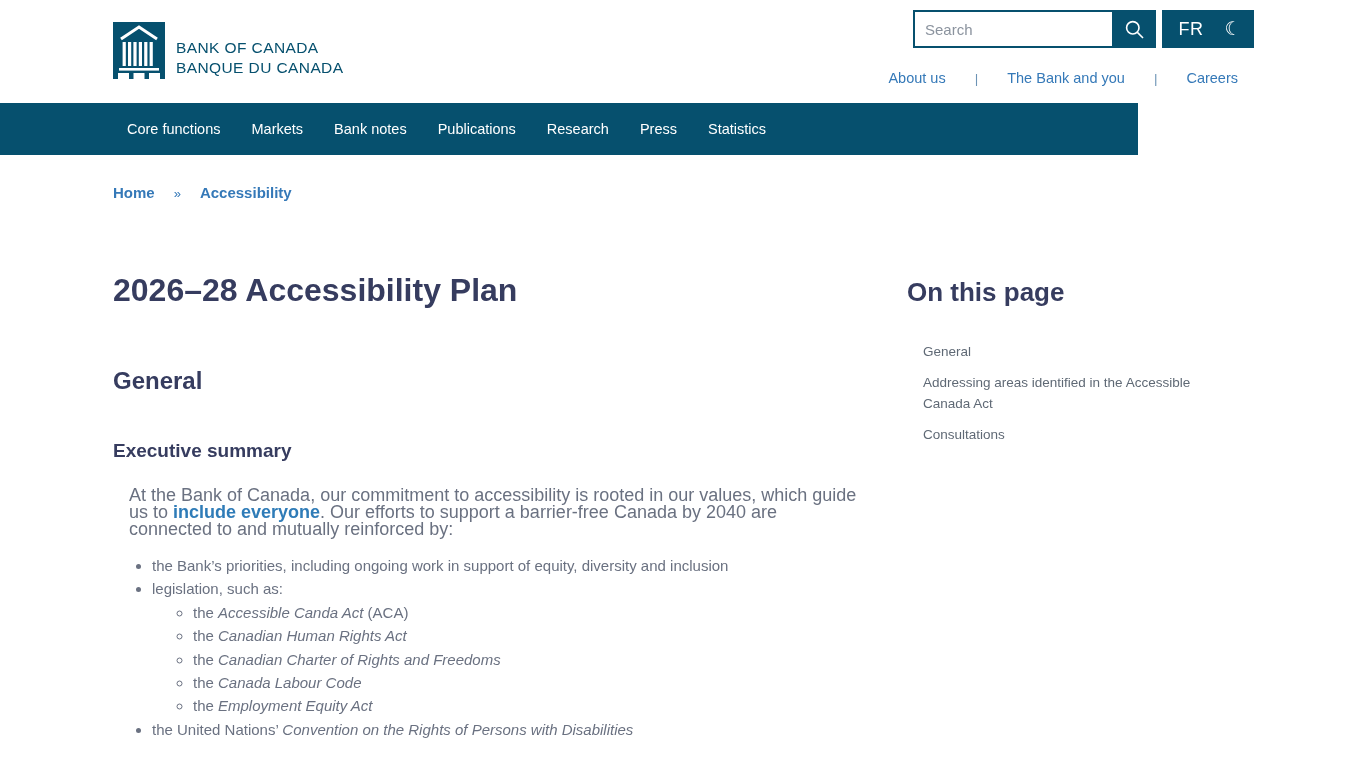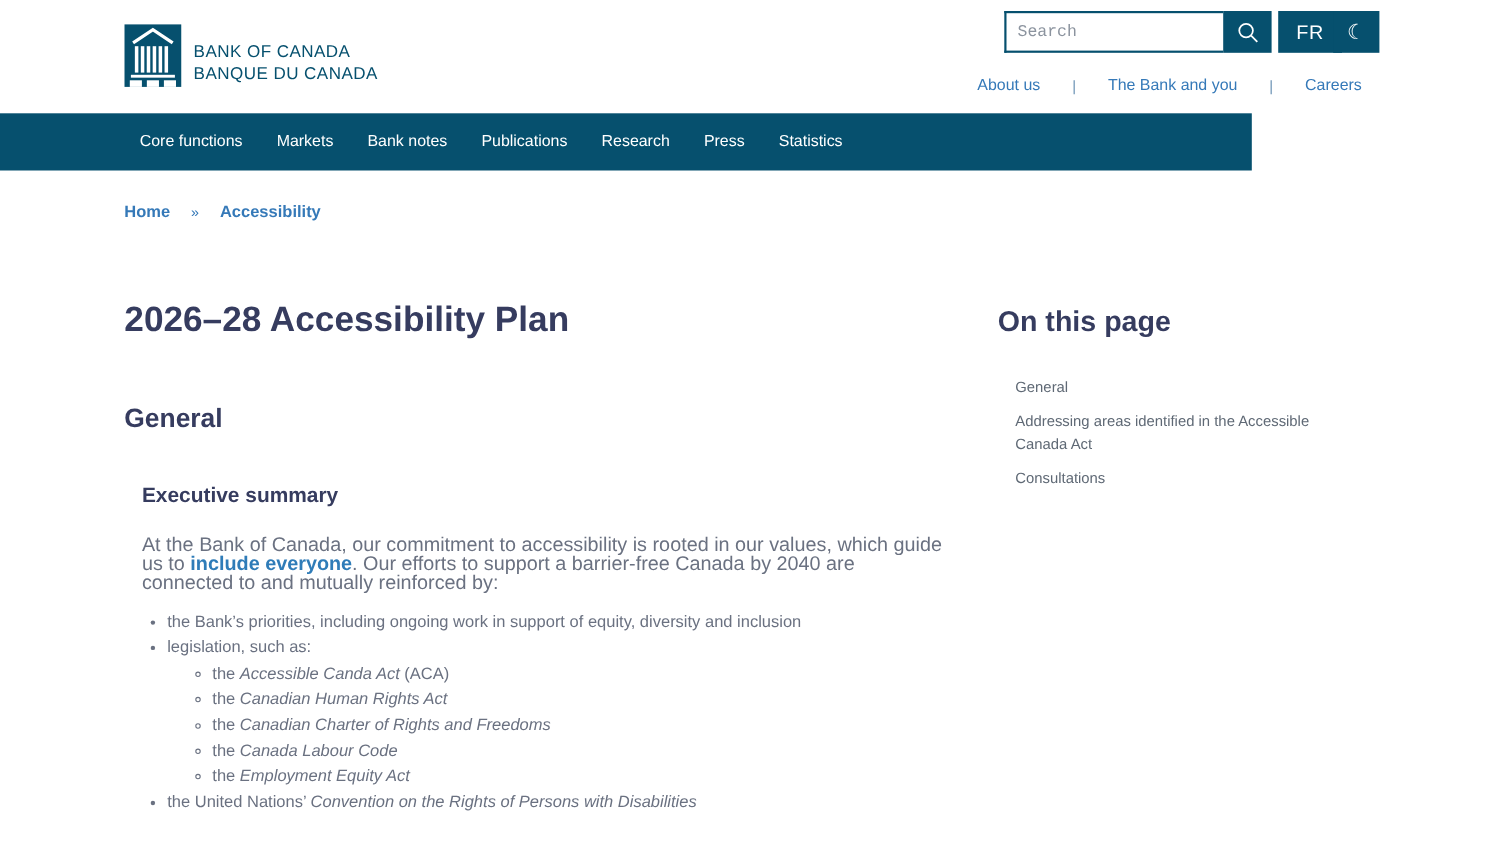--- a/index.html
+++ b/index.html
@@ -16,21 +16,21 @@
   
   .site-header { position: absolute; top: 0; left: 0; width: 1366px; height: 103px; background: #fff; }
 
   .logo { position: absolute; left: 113px; top: 22px; display: flex; gap: 11px; cursor: pointer; }
   .logo-icon { width: 52px; height: 57px; display: block; }
   .logo-text { margin-top: 16px; color: #06506E; font-size: 15.5px; font-weight: 500; letter-spacing: 0.4px; line-height: 19.5px; white-space: nowrap; }
 
   .search-input {
     position: absolute; left: 913px; top: 10px; width: 199px; height: 38px;
     border: 2px solid #06506E; border-right: none; background: #fff;
-    font-family: Liberation Mono, monospace; font-size: 15px; color: #7f1d1d;
+    font-family: Liberation Sans, sans-serif; font-size: 15px; color: #7f1d1d;
     padding: 0 10px; outline: none;
   }
   .search-input::placeholder { color: #8b939e; }
   .hdr-btn {
     position: absolute; top: 10px; height: 38px; background: #06506E; border: none;
     color: #fff; cursor: pointer; display: flex; align-items: center; justify-content: center;
     font-family: "Liberation Sans", sans-serif;
   }
   .search-btn { left: 1112px; width: 44px; }
   .fr-btn { left: 1162px; width: 58px; font-size: 18px; font-weight: 500; letter-spacing: 0.5px; }
@@ -49,21 +49,21 @@
 
   
   .breadcrumb { position: absolute; top: 184px; left: 113px; display: flex; gap: 19px; align-items: baseline; font-size: 15px; }
   .breadcrumb a { color: #3579B8; font-weight: bold; }
   .bc-sep { color: #3579B8; font-size: 13px; }
 
   
   .main-col { position: absolute; left: 113px; top: 268px; width: 760px; }
   .page-title { margin: 0; font-size: 32px; line-height: 44px; font-weight: bold; color: #363C5F; }
   .h2-general { margin: 54px 0 0; font-size: 24px; line-height: 30px; font-weight: bold; color: #363C5F; }
-  .h3-exec { margin: 43px 16px 0; font-size: 19px; line-height: 24px; font-weight: bold; color: #363C5F; }
+  .h3-exec { margin: 43px 0 0; font-size: 19px; line-height: 24px; font-weight: bold; color: #363C5F; }
   .intro-p { margin: 24px 16px 0; font-size: 18px; line-height: 17px; color: #6A7181; }
   .inline-link { color: #2F7CB8; font-weight: bold; }
   .bullets { margin: 16px 0 0; padding-left: 39px; list-style: disc; font-size: 15px; line-height: 23.4px; color: #6A7181; }
   .bullets li::marker { color: #6A7181; }
   .sub-bullets { margin: 0; padding-left: 41px; list-style: circle; }
 
   
   .toc { position: absolute; left: 907px; top: 276px; width: 300px; }
   .toc-title { margin: 0; font-size: 26px; line-height: 32px; font-weight: bold; color: #363C5F; }
   .toc ul { list-style: none; margin: 33px 0 0; padding: 0 0 0 16px; }

